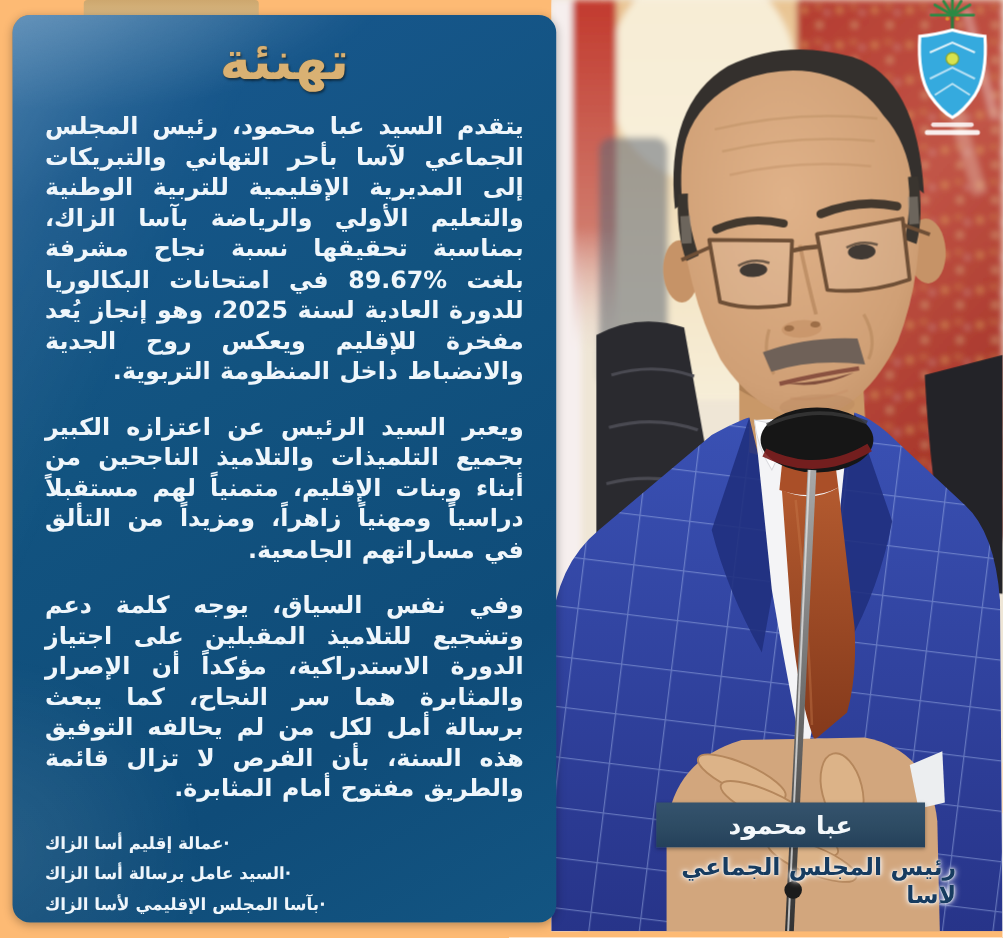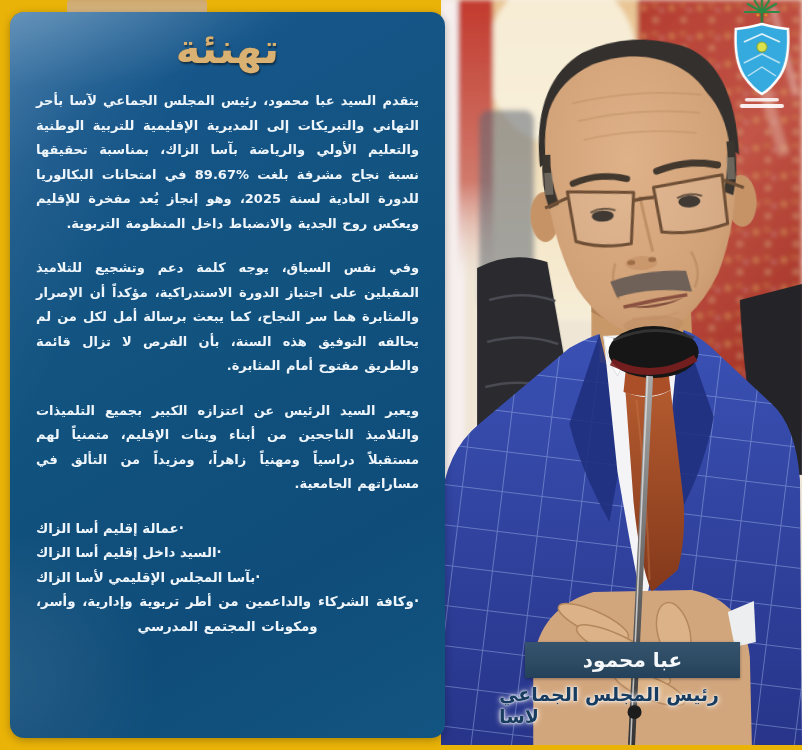--- a/index.html
+++ b/index.html
@@ -1,20 +1,20 @@
 <!DOCTYPE html>
 <html lang="ar"><head>
 <meta charset="utf-8">
 <style>
   * { margin:0; padding:0; box-sizing:border-box; }
   html,body { background:#ffffff; }
   body { font-family:"DejaVu Sans", sans-serif; }
   #canvas {
     position:relative; width:802px; height:750px;
-    background:#eab308; overflow:hidden; margin:0 auto;text-decoration:underline;
+    background:#fdba74; overflow:hidden; margin:0 auto;text-decoration:underline;
   }
   
   .tan-tab {
     position:absolute; left:67px; top:0; width:140px; height:34px;
     background:linear-gradient(180deg,#cda76e 0%,#e3c794 70%,#d8b87f 100%);
     border-radius:3px; z-index:1;
   }
   
   .panel {
     position:absolute; left:10px; top:12px; width:435px; height:726px;
@@ -34,21 +34,21 @@
     border-radius:14px;
   }
   .panel-title {
     position:relative;
     text-align:center; color:#d9b173; font-size:42px; font-weight:bold;
     letter-spacing:2px; margin:2px 0 16px 0;
     text-shadow:1px 2px 2px rgba(0,0,0,.45), 0 0 1px #8a6a33;
   }
   .panel p {
     position:relative;
-    color:#eff6fb; font-size:13px; line-height:24.5px;
+    color:#eff6fb; font-size:19px; line-height:24.5px;
     text-align:justify; text-justify:inter-word; word-spacing:1px;
     margin-bottom:20px; font-weight:bold;
   }
   .thanks-list { position:relative; }
   .thanks-list .item {
     color:#eff6fb; font-size:13.4px; line-height:24.5px;
     text-align:left; font-weight:bold;
   }
   .thanks-list .item.wrap-justify {
     text-align:justify; text-align-last:center; word-spacing:1px;
@@ -64,40 +64,40 @@
     background:linear-gradient(180deg,#35536d 0%,#2c4a62 60%,#24405a 100%);
     display:flex; align-items:center; justify-content:center;
     box-shadow:0 1px 3px rgba(0,0,0,.35);
   }
   .name-plate span {
     color:#f4f8fb; font-size:20px; font-weight:bold; letter-spacing:1px;
     direction:rtl;
   }
   .role-line {
     position:absolute; left:58px; top:683px; width:266px;
-    text-align:left; color:#173c60; font-size:19px; font-weight:bold;
+    text-align:right; color:#173c60; font-size:19px; font-weight:bold;
     direction:rtl;
     text-shadow:0 0 6px #ffffff, 0 0 3px #ffffff, 0 0 1px #ffffff;
   }
 </style>
 </head>
 <body>
 
 <div id="canvas">
 
   <div class="tan-tab"></div>
 
   <div class="panel">
     <div class="panel-title">تهنئة</div>
     <p>يتقدم السيد عبا محمود، رئيس المجلس الجماعي لآسا بأحر التهاني والتبريكات إلى المديرية الإقليمية للتربية الوطنية والتعليم الأولي والرياضة بآسا الزاك، بمناسبة تحقيقها نسبة نجاح مشرفة بلغت %89.67 في امتحانات البكالوريا للدورة العادية لسنة 2025، وهو إنجاز يُعد مفخرة للإقليم ويعكس روح الجدية والانضباط داخل المنظومة التربوية.</p>
+    <p>ويعبر السيد الرئيس عن اعتزازه الكبير بجميع التلميذات والتلاميذ الناجحين من أبناء وبنات الإقليم، متمنياً لهم مستقبلاً دراسياً ومهنياً زاهراً، ومزيداً من التألق في مساراتهم الجامعية.</p>
     <p>وفي نفس السياق، يوجه كلمة دعم وتشجيع للتلاميذ المقبلين على اجتياز الدورة الاستدراكية، مؤكداً أن الإصرار والمثابرة هما سر النجاح، كما يبعث برسالة أمل لكل من لم يحالفه التوفيق هذه السنة، بأن الفرص لا تزال قائمة والطريق مفتوح أمام المثابرة.</p>
-    <p>ويعبر السيد الرئيس عن اعتزازه الكبير بجميع التلميذات والتلاميذ الناجحين من أبناء وبنات الإقليم، متمنياً لهم مستقبلاً دراسياً ومهنياً زاهراً، ومزيداً من التألق في مساراتهم الجامعية.</p>
     <div class="thanks-list">
       <div class="item">·عمالة إقليم أسا الزاك</div>
-      <div class="item">·السيد داخل إقليم أسا الزاك</div>
+      <div class="item">·السيد عامل برسالة أسا الزاك</div>
       <div class="item">·بآسا المجلس الإقليمي لأسا الزاك</div>
       <div class="item wrap-justify">·وكافة الشركاء والداعمين من أطر تربوية وإدارية، وأسر، ومكونات المجتمع المدرسي</div>
     </div>
   </div>
 
   <div class="photo">
     <svg viewBox="0 0 360 745" preserveAspectRatio="none">
       <defs>
         <linearGradient id="wallGrad" x1="0" y1="0" x2="0" y2="1">
           <stop offset="0" stop-color="#e9c492"></stop>

